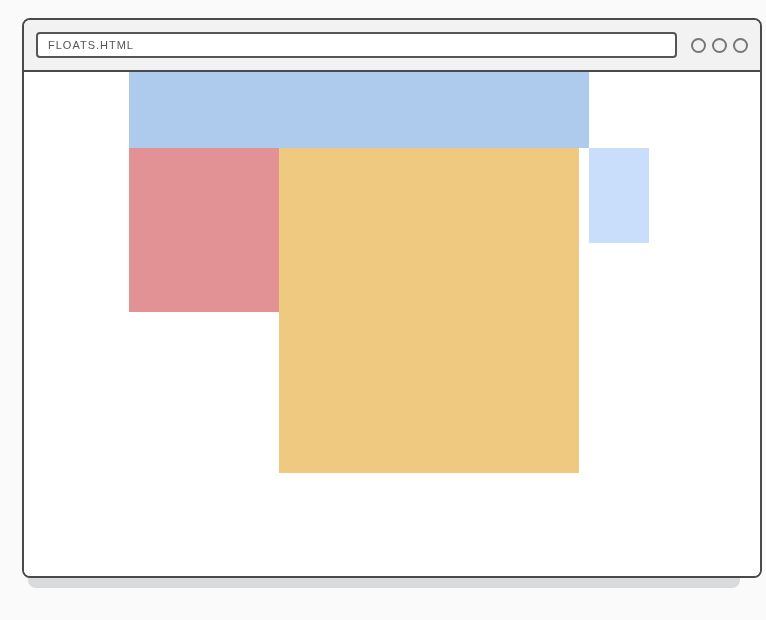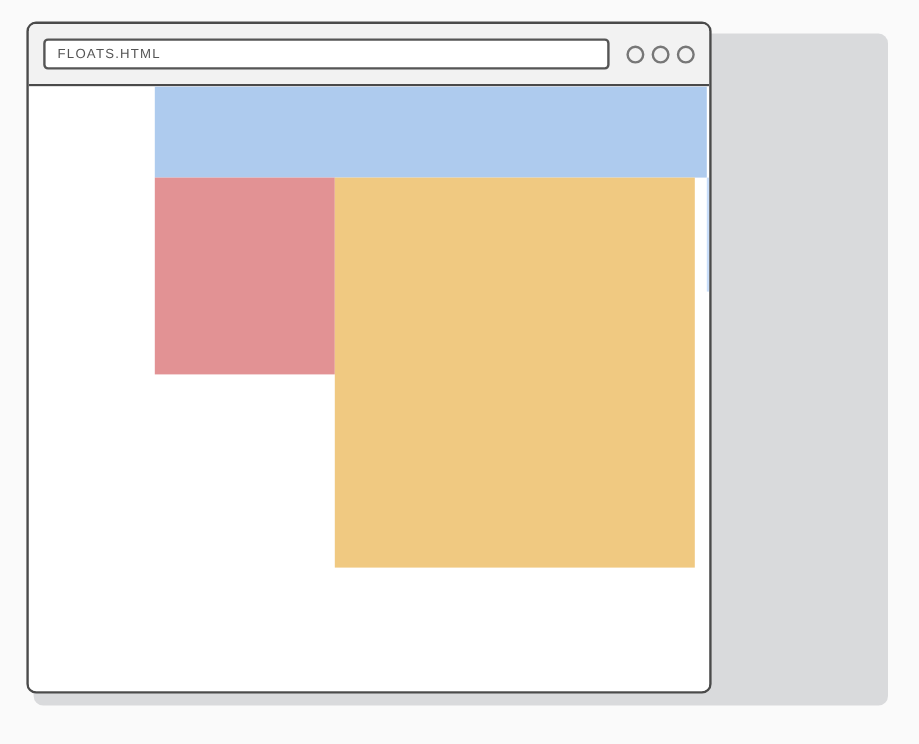--- a/index.html
+++ b/index.html
@@ -16,21 +16,21 @@
     top: 28px;
     width: 712px;
     height: 560px;
     background: #d9dadc;
     border-radius: 8px;
   }
   .window {
     position: absolute;
     left: 22px;
     top: 18px;
-    width: 571px;
+    width: 740px;
     height: 560px;
     background: #ffffff;
     border: 2px solid #4a4a4a;
     border-radius: 8px;
     overflow: hidden;
   }
   .titlebar {
     position: relative;
     height: 52px;
     border-bottom: 2px solid #4a4a4a;

